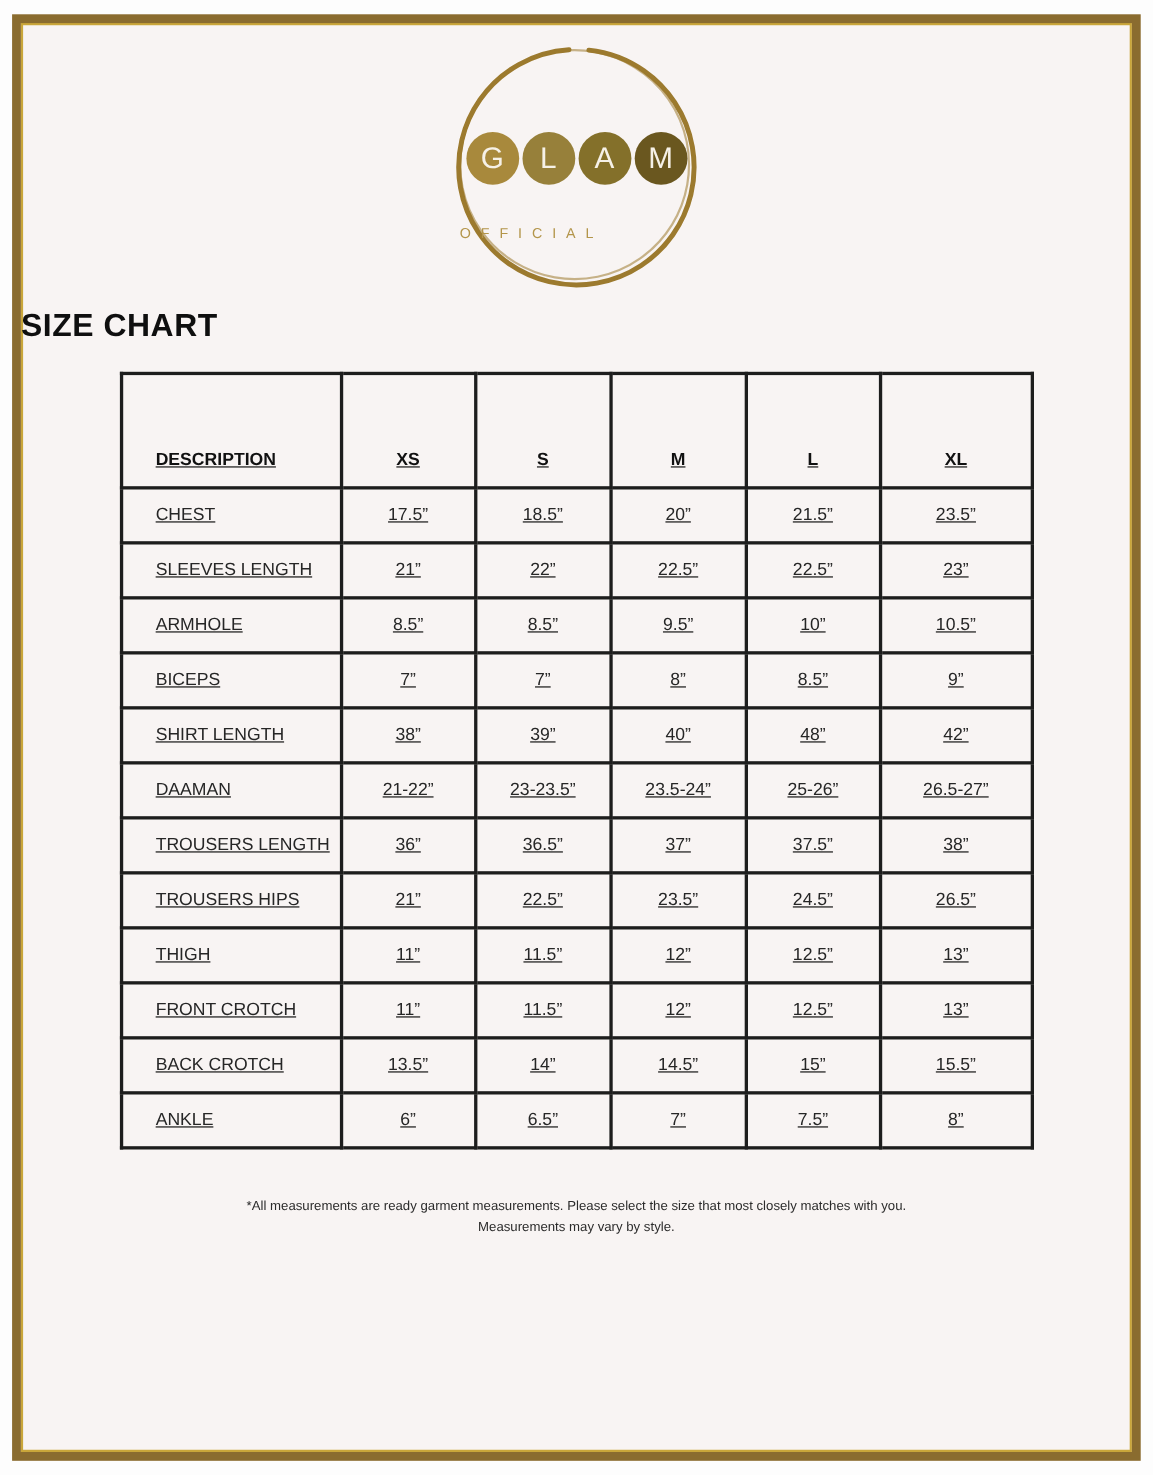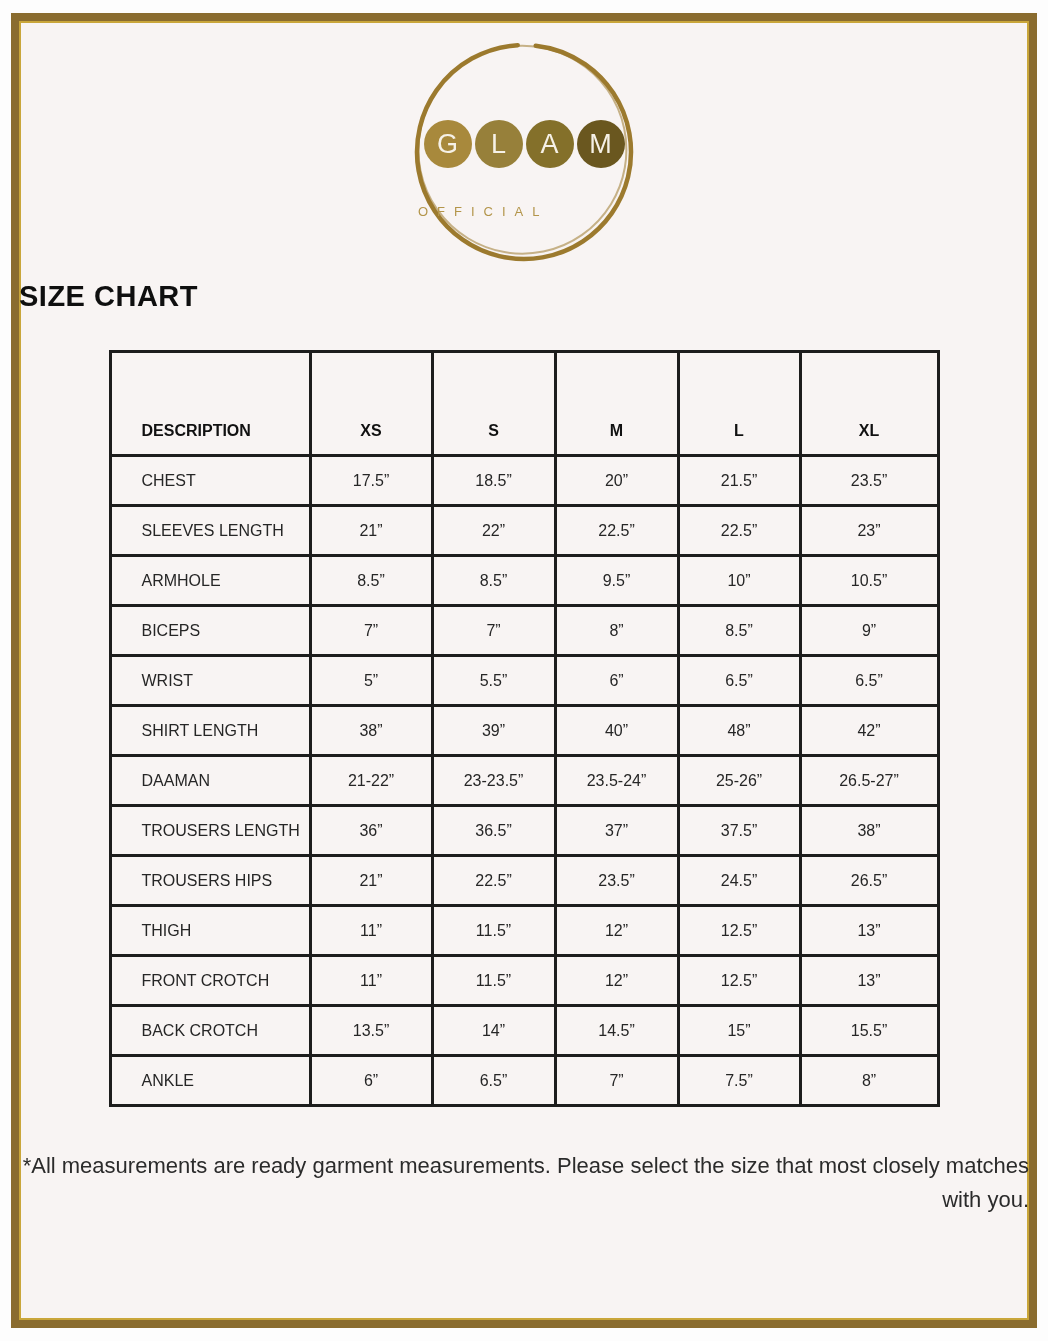--- a/index.html
+++ b/index.html
@@ -82,23 +82,24 @@
     margin-top: 13px;
     text-align: left;
     font-size: 29px;
     font-weight: bold;
     color: #0f0f0f;
     letter-spacing: 0.5px;
   }
   
   table.size-table {
     width: 828px;
-    margin: 37px auto 0;
+    margin: 25px auto 0;
     border-collapse: collapse;
     table-layout: fixed;
+    text-decoration: underline;
   }
   table.size-table th,
   table.size-table td {
     border: 3px solid #1d1d1d;
     text-align: center;
     color: #262626;
     font-size: 16px;
   }
   table.size-table th {
     height: 86px;
@@ -112,22 +113,22 @@
     vertical-align: middle;
   }
   table.size-table th.desc,
   table.size-table td.desc {
     text-align: left;
     padding-left: 30px;
   }
   
   .footer-note {
     margin-top: 42px;
-    text-align: right;
-    font-size: 22px;
+    text-align: center;
+    font-size: 12px;
     line-height: 1.55;
     color: #2b2b2b;
   }
 </style>
 </head>
 <body>
 
 <div class="canvas">
   <div class="frame">
     <div class="content">
@@ -194,28 +195,20 @@
             </tr>
             <tr>
               <td class="desc">BICEPS</td>
               <td>7”</td>
               <td>7”</td>
               <td>8”</td>
               <td>8.5”</td>
               <td>9”</td>
             </tr>
             <tr>
-              <td class="desc">WRIST</td>
-              <td>5”</td>
-              <td>5.5”</td>
-              <td>6”</td>
-              <td>6.5”</td>
-              <td>6.5”</td>
-            </tr>
-            <tr>
               <td class="desc">SHIRT LENGTH</td>
               <td>38”</td>
               <td>39”</td>
               <td>40”</td>
               <td>48”</td>
               <td>42”</td>
             </tr>
             <tr>
               <td class="desc">DAAMAN</td>
               <td>21-22”</td>
@@ -270,17 +263,18 @@
               <td>6.5”</td>
               <td>7”</td>
               <td>7.5”</td>
               <td>8”</td>
             </tr>
           </tbody>
       </table>
 
       <div class="footer-note">
         <div>*All measurements are ready garment measurements. Please select the size that most closely matches with you.</div>
+        <div>Measurements may vary by style.</div>
       </div>
 
     </div>
   </div>
 </div>
 
 </body></html>

